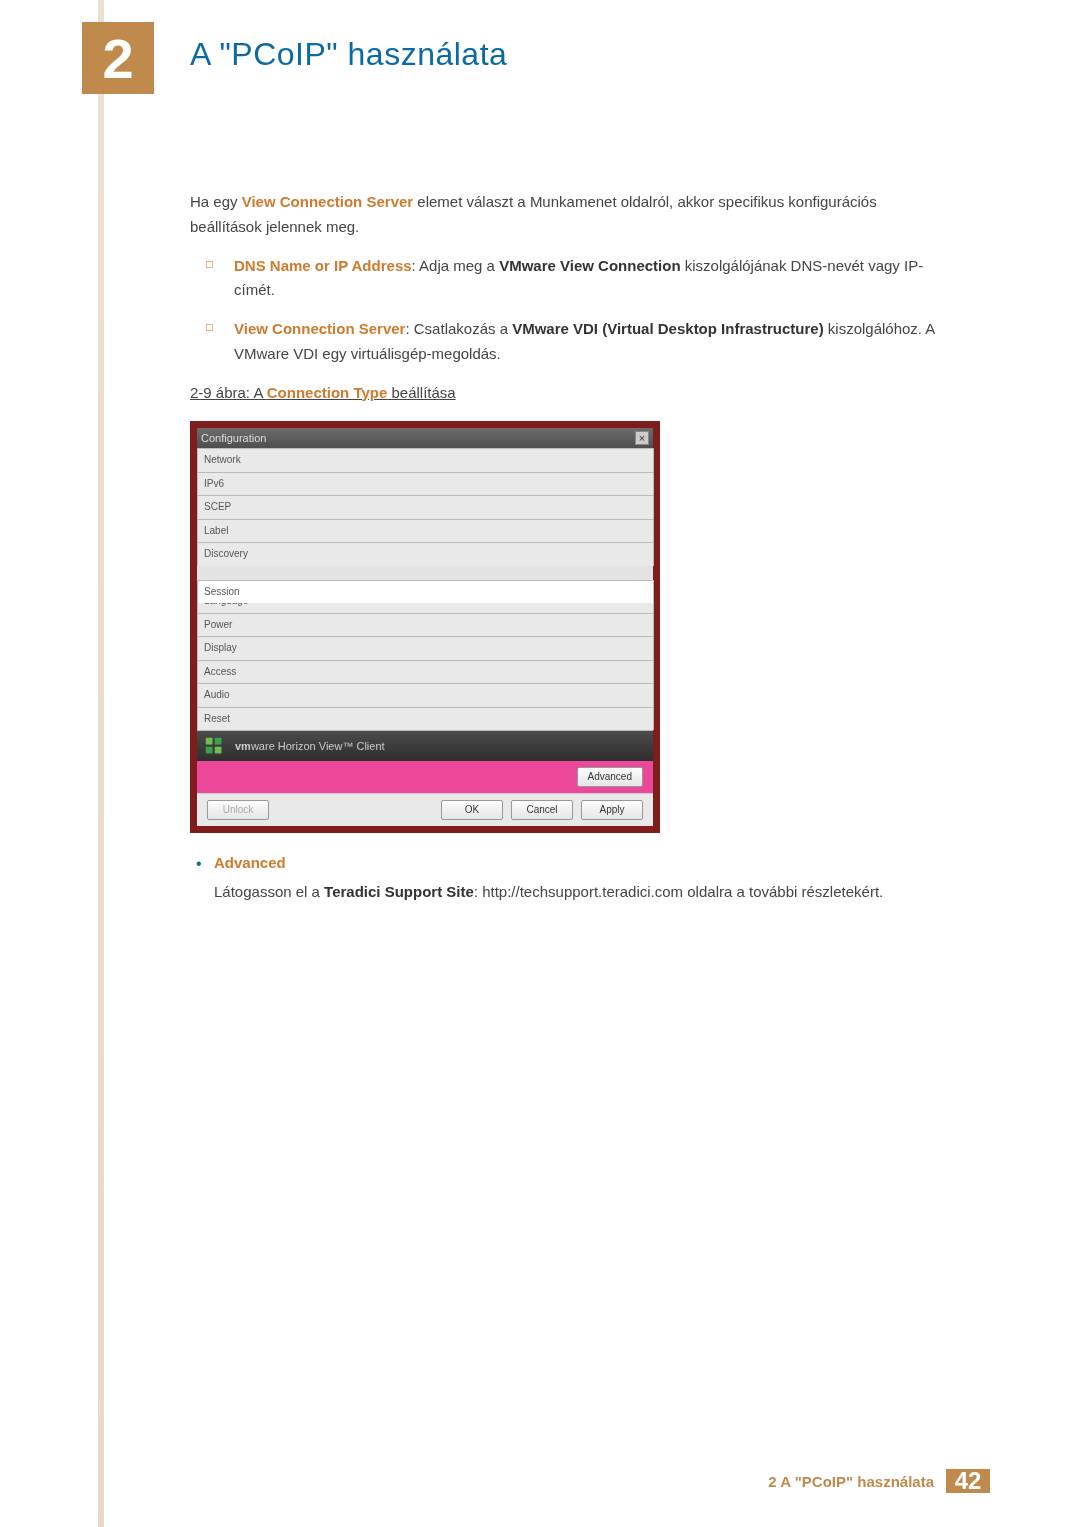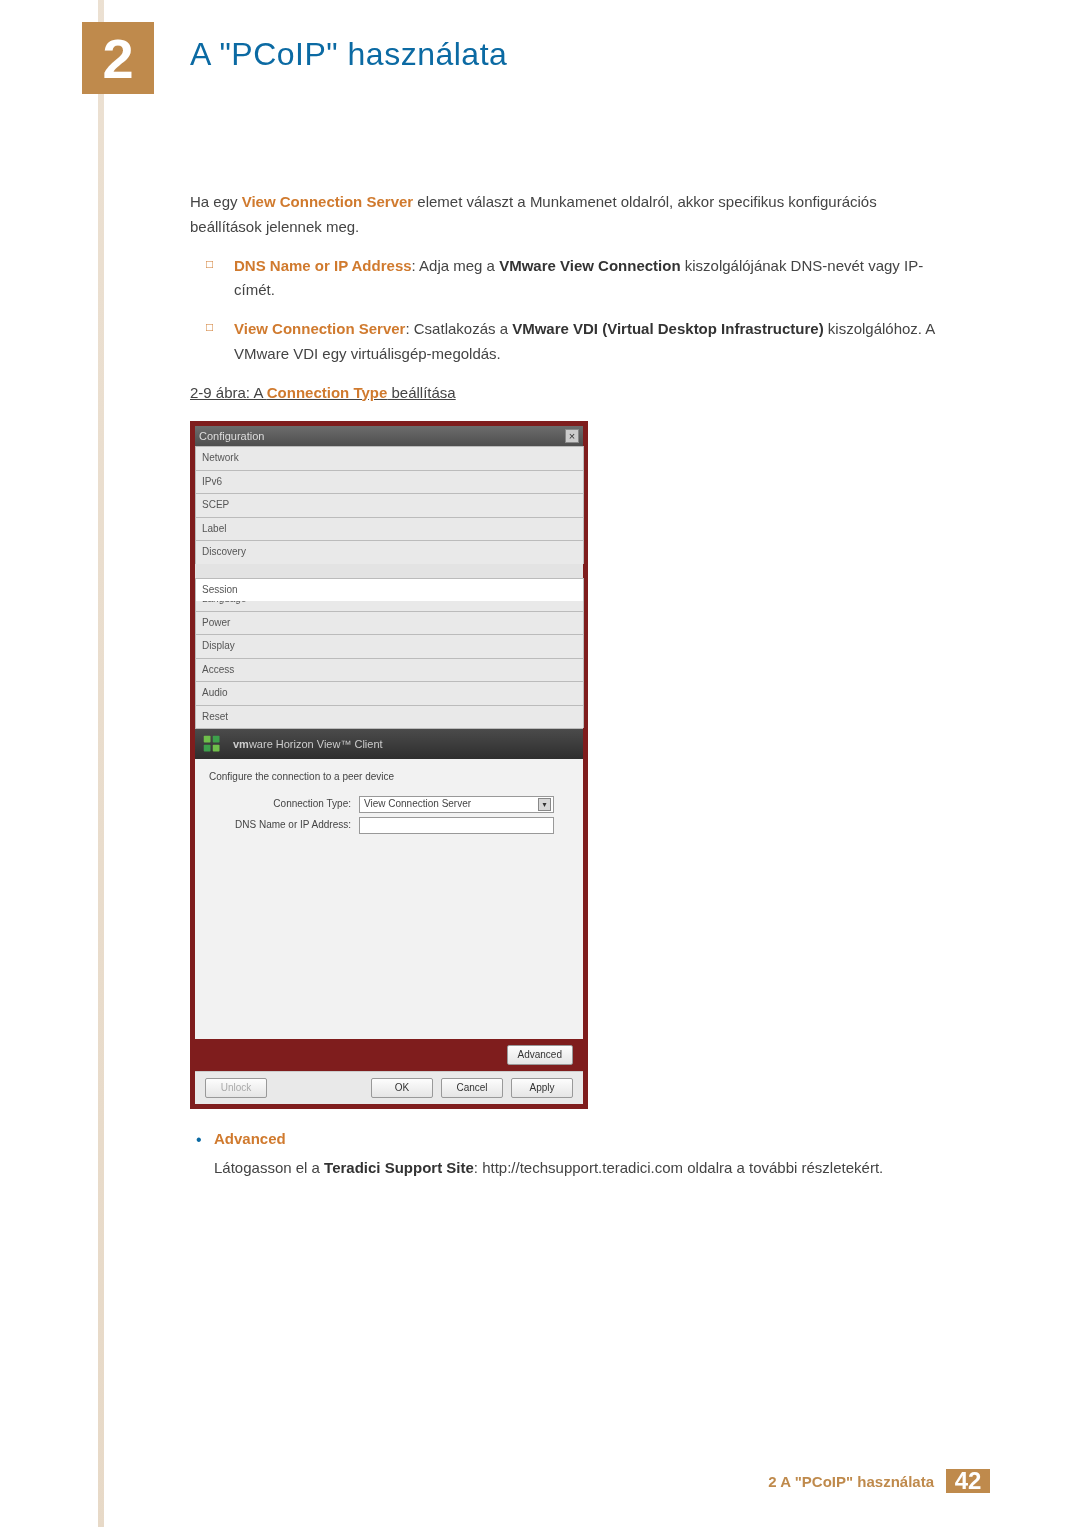--- a/index.html
+++ b/index.html
@@ -12,21 +12,21 @@
   .content { position: absolute; left: 190px; top: 190px; width: 760px; font-size: 15px; line-height: 1.65; color:#444; }
   .orange { color: #d07a2e; font-weight: bold; }
   .bold { font-weight: bold; color:#333; }
   .bullet-sq { list-style:none; margin: 14px 0 0 16px; }
   .bullet-sq li { position:relative; padding-left: 28px; margin-bottom: 14px; }
   .bullet-sq li::before { content:"□"; position:absolute; left:0; top:1px; color:#d07a2e; font-size:12px; }
   .bullet-dot { list-style:none; margin: 18px 0 0 0; }
   .bullet-dot li { position:relative; padding-left: 24px; }
   .bullet-dot li::before { content:"•"; position:absolute; left:6px; top:0; color:#0b6aa3; font-size:16px; }
   .fig-caption { margin-top: 4px; text-decoration: underline; }
-  .dialog { width: 398px; border:5px solid #7f1d1d; margin: 16px 0 0 0; font-size:11px; background:#7f1d1d; }
+  .dialog { width: 470px; border:7px solid #7f1d1d; margin: 16px 0 0 0; font-size:11px; background:#ec4899; }
   .dialog-titlebar { background: linear-gradient(#6c6c6c,#4e4e4e); color:#ddd; height:20px; display:flex; align-items:center; justify-content:space-between; padding:0 4px; }
   .dialog-titlebar .close { width:14px; height:14px; background:#ccc; color:#333; display:flex; align-items:center; justify-content:center; font-size:11px; border:1px solid #888; }
   .tabs { display:flex; background:#e3e3e3; border-bottom:1px solid #bbb;flex-direction:column; }
   .tab { padding:3px 6px; border:1px solid #bbb; border-bottom:none; margin-right:-1px; background:#e9e9e9; color:#555; font-size:10px; }
   .tab.active { background:#fff; position:relative; top:14px; }
   .vm-banner { background: linear-gradient(#4b4b4b,#2e2e2e); color:#ccc; padding:6px 8px; display:flex; align-items:center; gap:12px; }
   .vm-icon { width:18px; height:18px; display:inline-block; }
   .vm-icon svg { width:18px; height:18px; }
   .body-pane { background:#f2f2f2; padding:10px 14px 8px 14px; min-height:280px; }
   .form-row { display:flex; align-items:center; margin:4px 0; }
@@ -95,34 +95,20 @@
         <span class="vm-icon">
           <svg viewBox="0 0 24 24">
               <rect x="1" y="1" width="9" height="9" fill="#6fbf4b" rx="1"></rect>
               <rect x="13" y="1" width="9" height="9" fill="#3da04b" rx="1"></rect>
               <rect x="1" y="13" width="9" height="9" fill="#3da04b" rx="1"></rect>
               <rect x="13" y="13" width="9" height="9" fill="#6fbf4b" rx="1"></rect>
             </svg>
         </span>
         <span><b>vm</b><span>ware Horizon View™ Client</span></span>
       </div>
-      <div class="body-pane">
-        <div style="font-size:10px;color:#444;margin-bottom:10px;">Configure the connection to a peer device</div>
-        <div class="form-row">
-          <label>Connection Type:</label>
-          <div class="select">
-            <span>View Connection Server</span>
-            <span class="arrow">▾</span>
-          </div>
-        </div>
-        <div class="form-row">
-          <label>DNS Name or IP Address:</label>
-          <input type="text" style="">
-        </div>
-      </div>
       <div class="adv-row">
         <span class="btn">Advanced</span>
       </div>
       <div class="footer-bar">
         <span class="btn disabled">Unlock</span>
         <div class="footer-right">
           <span class="btn">OK</span>
           <span class="btn">Cancel</span>
           <span class="btn">Apply</span>
         </div>

